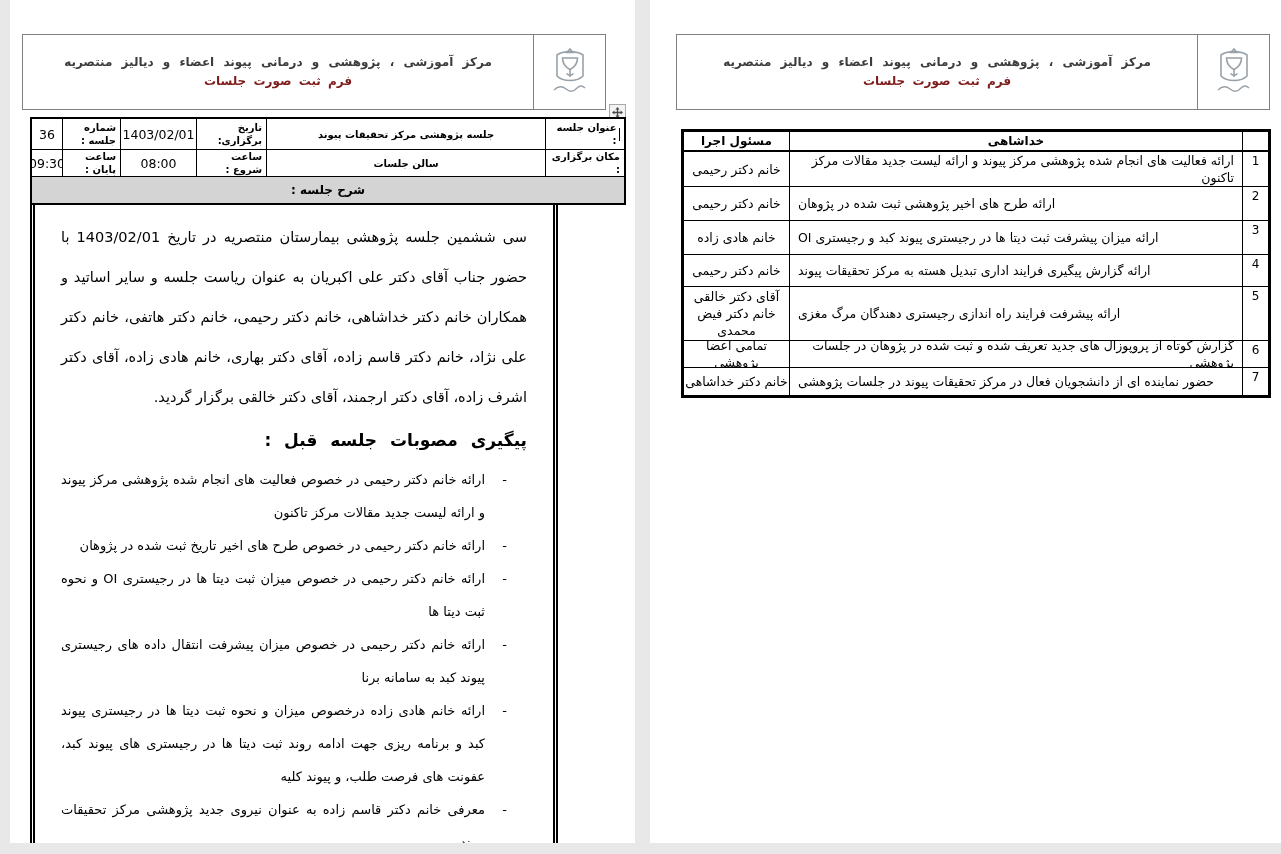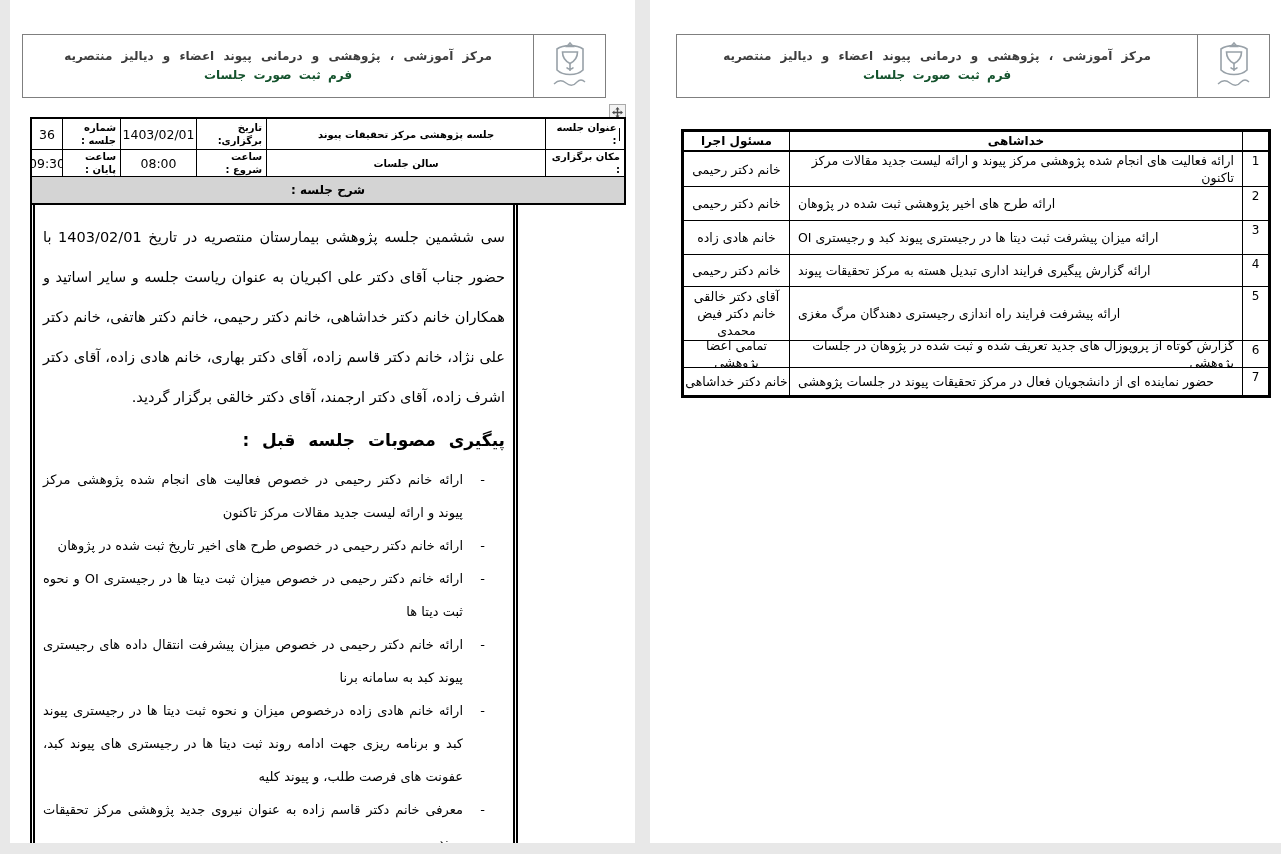--- a/index.html
+++ b/index.html
@@ -4,50 +4,50 @@
 <style>
   * { margin:0; padding:0; box-sizing:border-box; }
   html,body { width:1281px; height:854px; overflow:hidden; }
   body { background:#e8e8e8; font-family:"DejaVu Sans", sans-serif; color:#000; }
 
   .page { position:absolute; top:0; height:843px; background:#ffffff; overflow:hidden; }
   .page1 { left:10px;  width:625px; }
   .page2 { left:650px; width:631px; }
 
   
-  .hdr-box { position:absolute; top:34px; height:64px; border:1px solid #7f7f7f;
+  .hdr-box { position:absolute; top:34px; height:76px; border:1px solid #7f7f7f;
              display:flex; direction:rtl; background:#fff; }
   .hdr-logo { width:72px; border-left:1px solid #7f7f7f; display:flex;
               align-items:center; justify-content:center; }
   .hdr-text { flex:1; display:flex; flex-direction:column; align-items:center;
               justify-content:center; direction:rtl; }
   .hdr-line1 { font-size:12px; font-weight:700; color:#3d3d3d; word-spacing:5px; line-height:19px; }
-  .hdr-line2 { font-size:12px; font-weight:700; color:#14532d; word-spacing:3px; line-height:19px; }
+  .hdr-line2 { font-size:12px; font-weight:700; color:#7f1d1d; word-spacing:3px; line-height:19px; }
 
   
   .info-table { position:absolute; left:20px; top:117px; width:596px; height:88px;
                 border:2px solid #000; display:grid; direction:rtl;
                 grid-template-columns:79px 1fr 70px 76px 58px 30px;
                 grid-template-rows:31px 27px 1fr; background:#fff; }
   .it-cell { border-left:1px solid #000; border-bottom:1px solid #000;
              display:flex; align-items:center; justify-content:center;
              font-size:12.5px; overflow:hidden; }
   .it-cell.lbl { font-size:10px; font-weight:700; justify-content:flex-start;
                  padding:0 4px; text-align:right; line-height:13px; }
   .it-cell.vb  { font-weight:700; font-size:10px; }
   .it-cell.last { border-left:none; }
   .it-desc { grid-column:1 / -1; border:none; background:#d4d4d4;
              display:flex; align-items:center; justify-content:center;
              font-size:12px; font-weight:700; }
   .caret { display:inline-block; width:1.5px; height:13px; background:#000; margin-left:2px; }
 
   
-  .body-box { position:absolute; left:20px; top:205px; width:488px; height:638px;
+  .body-box { position:absolute; left:20px; top:205px; width:528px; height:638px;
               border-left:5px double #000; border-right:5px double #000;
-              padding:0 8px; direction:rtl; overflow:hidden; }
+              padding:0 26px; direction:rtl; overflow:hidden; }
   .para { margin-top:12px; font-size:14.5px; line-height:40px; text-align:justify; }
   .heading { font-size:17px; font-weight:700; line-height:46px; word-spacing:7px; }
   .bullet { position:relative; padding-right:42px; font-size:13px; line-height:33px;
             text-align:justify; }
   .bullet::before { content:"-"; position:absolute; right:20px; top:0; }
 
   .move-handle { position:absolute; left:599px; top:104px; width:17px; height:17px;
                  border:1px solid #a9a9a9; background:#f3f3f3; display:flex;
                  align-items:center; justify-content:center; cursor:move; }
 

